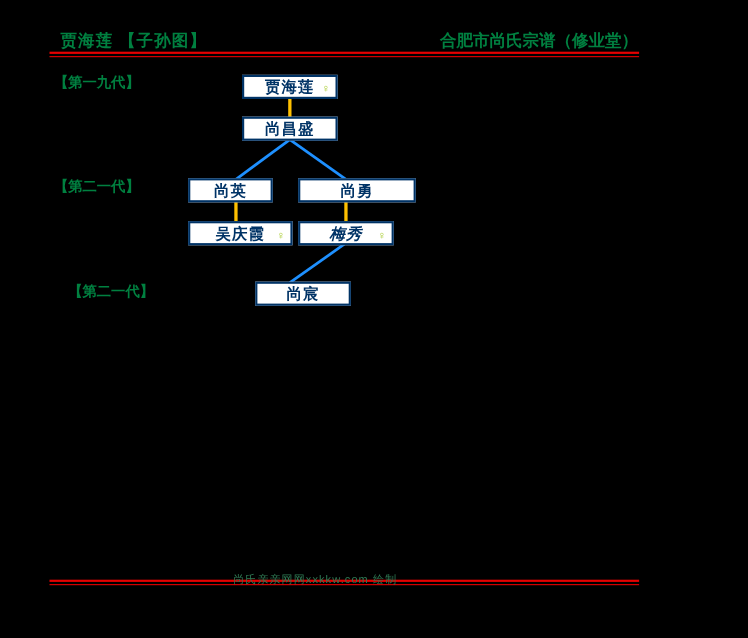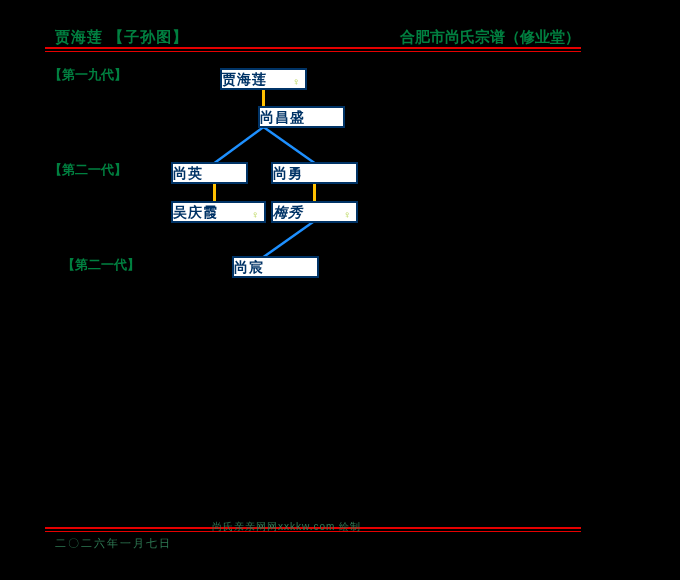--- a/index.html
+++ b/index.html
@@ -29,21 +29,21 @@
   .rule.bottom-2 { top:530.5px; }
   .gen-label {
     position:absolute; left:49px;
     font-size:13px; font-weight:bold; color:var(--title-text);
     white-space:nowrap;
   }
   .edges { position:absolute; left:0; top:0; }
   .person-box {
     position:absolute; background:#fff;
     border:2px solid var(--box-border);
-    display:flex; align-items:center; 
+    display:flex; align-items:center; justify-content:center;
     cursor:pointer;
   }
   .person-name {
     font-size:14px; font-weight:bold; color:var(--box-text);
     letter-spacing:1px; white-space:nowrap; line-height:1;
   }
   .gender-mark {
     position:absolute; right:5px; bottom:1px;
     font-size:10px; line-height:1; font-weight:normal;
     color:var(--female-mark);
@@ -82,41 +82,40 @@
   <div id="gen-labels">
       <div class="gen-label" style="top: 66px;">【第一九代】</div>
       <div class="gen-label" style="top: 161px;">【第二一代】</div>
       <div class="gen-label" style="top: 256px; margin-left: 13px;">【第二一代】</div>
     </div>
   <div id="nodes">
       <div class="person-box" style="left: 220px; top: 68px; width: 87px; height: 22px;">
         <span class="person-name">贾海莲</span>
         <span class="gender-mark">♀</span>
       </div>
-      <div class="person-box" style="left: 220px; top: 106px; width: 87px; height: 22px; margin-left: 38px;">
+      <div class="person-box" style="left: 220px; top: 106px; width: 87px; height: 22px;">
         <span class="person-name">尚昌盛</span>
       </div>
       <div class="person-box" style="left: 171px; top: 162px; width: 77px; height: 22px;">
         <span class="person-name">尚英</span>
       </div>
-      <div class="person-box" style="left: 271px; top: 162px; width: 87px; height: 22px;">
+      <div class="person-box" style="left: 271px; top: 162px; width: 107px; height: 22px;">
         <span class="person-name">尚勇</span>
       </div>
       <div class="person-box" style="left: 171px; top: 201px; width: 95px; height: 22px;">
         <span class="person-name">吴庆霞</span>
         <span class="gender-mark">♀</span>
       </div>
       <div class="person-box" style="left: 271px; top: 201px; width: 87px; height: 22px; font-style: italic;">
         <span class="person-name">梅秀</span>
         <span class="gender-mark">♀</span>
       </div>
       <div class="person-box" style="left: 232px; top: 256px; width: 87px; height: 22px;">
         <span class="person-name">尚宸</span>
       </div>
     </div>
 
   <div class="rule bottom-1"></div>
   <div class="rule bottom-2"></div>
 
-  <span class="footer-date">二〇二六年一月七日</span>
   <span class="footer-credit">尚氏亲亲网网xxkkw.com 绘制</span>
 
 </div>
 
 </body></html>

